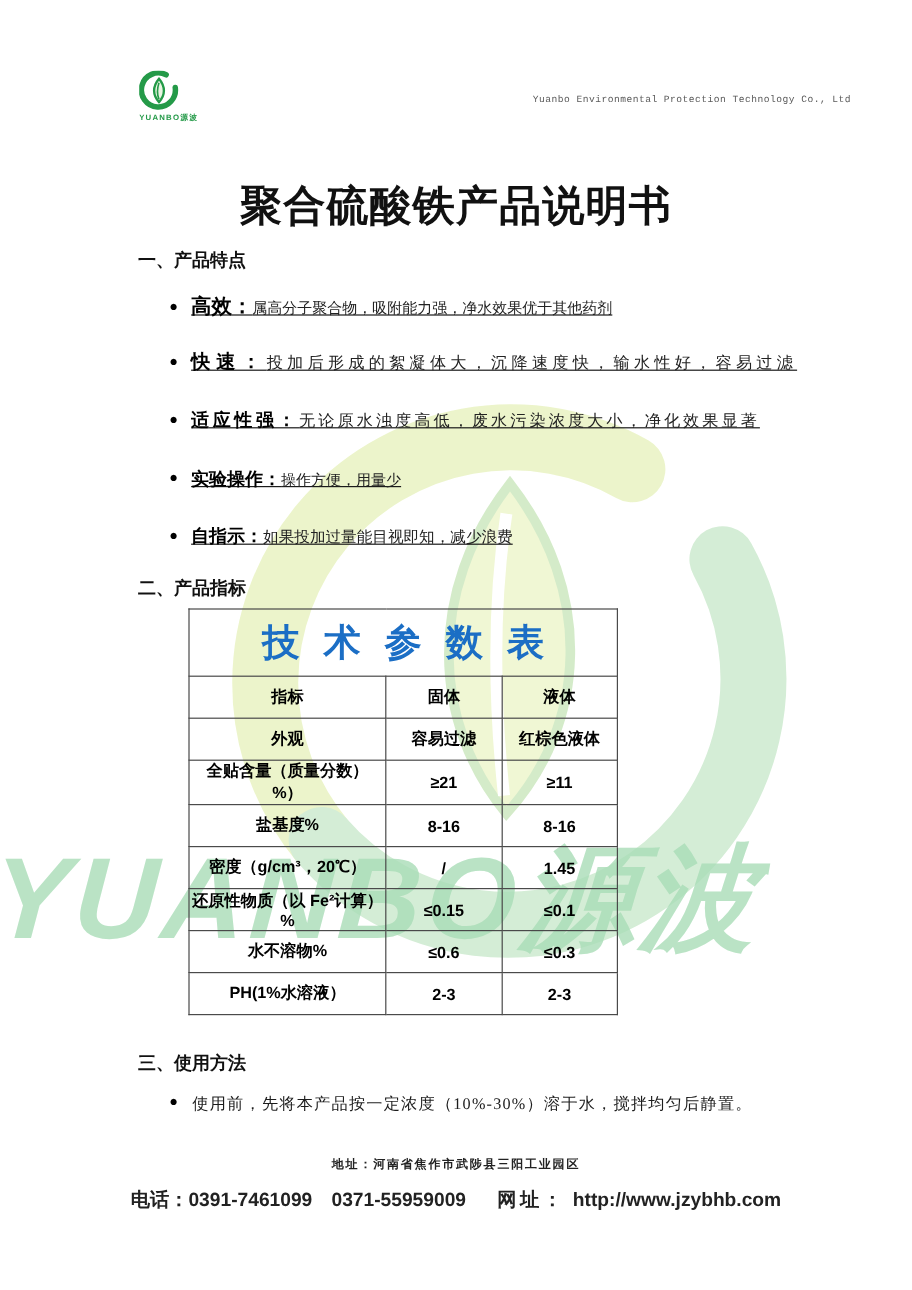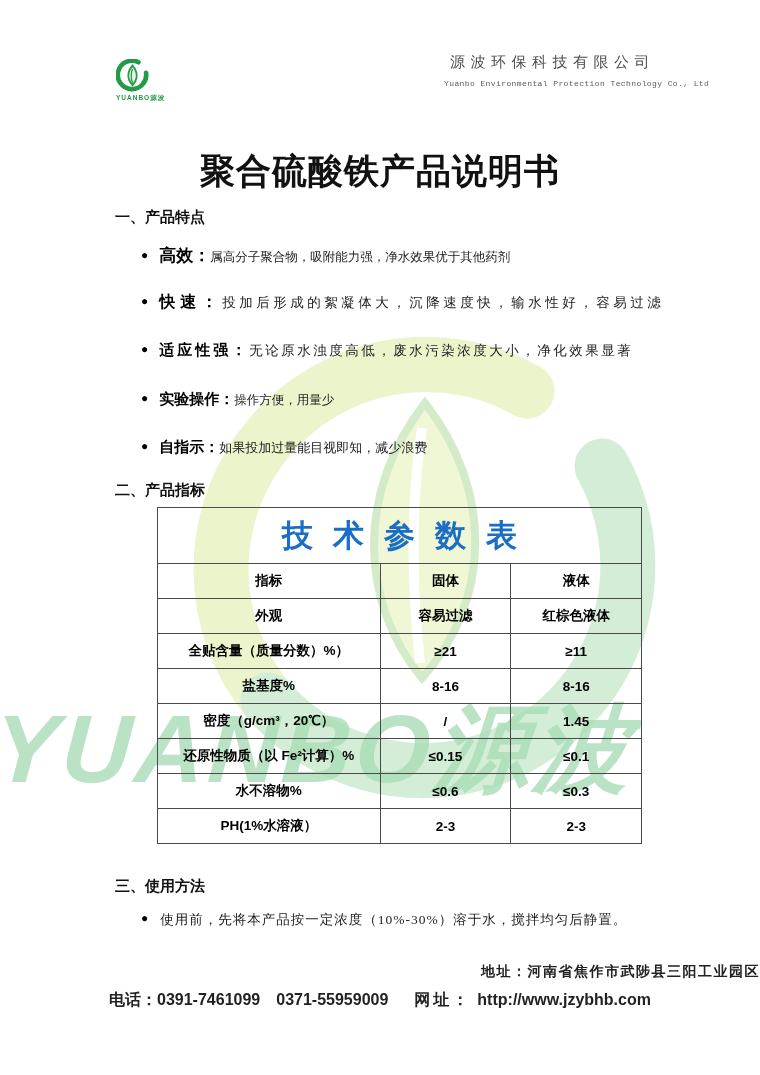--- a/index.html
+++ b/index.html
@@ -30,47 +30,47 @@
                 color:#4d4d4d; font-family:"Liberation Serif", serif; }
   .company-en { position:absolute; left:444px; top:79px; font-size:8px; letter-spacing:.4px;
                 color:#5a5a5a; font-family:"Liberation Mono", monospace; }
   
   .doc-title { position:absolute; left:0; right:0; top:148px; text-align:center;
                font-size:35px; font-weight:bold; letter-spacing:1px; color:#111; }
   
   .sec-h { position:absolute; left:115px; font-size:15px; font-weight:bold; color:#111; }
   .sec1 { top:208px; } .sec2 { top:481px; } .sec3 { top:877px; }
   
-  .b-row { position:absolute; left:141px; white-space:nowrap; }
+  .b-row { position:absolute; left:141px; white-space:nowrap;text-decoration:underline; }
   .dot { display:inline-block; font-size:12px; vertical-align:2px; margin-right:11px; color:#000; }
   .b-label { font-weight:bold; color:#000; }
   .b-text { font-family:"Liberation Serif", serif; color:#222; }
   .b1 { top:244px; } .b1 .b-label { font-size:17px; } .b1 .b-text { font-size:12.5px; }
   .b2 { top:292px; } .b2 .b-label { font-size:16px; letter-spacing:5px; }
                      .b2 .b-text { font-size:13.5px; letter-spacing:3.5px; }
   .b3 { top:341px; } .b3 .b-label { font-size:15px; letter-spacing:3px; }
                      .b3 .b-text { font-size:13.5px; letter-spacing:2.5px; }
   .b4 { top:390px; } .b4 .b-label { font-size:15px; } .b4 .b-text { font-size:12.5px; }
   .b5 { top:438px; } .b5 .b-label { font-size:15px; } .b5 .b-text { font-size:13px; }
   
-  .spec-table { position:absolute; left:157px; top:507px; width:485px;
+  .spec-table { position:absolute; left:157px; top:507px; width:358px;
                 border-collapse:collapse; background:transparent; }
   .spec-table td { border:1.5px solid #4a4a4a; text-align:center; vertical-align:middle;
                    font-size:13.5px; font-weight:bold; color:#000000; background:transparent;
                    height:35px; padding:0 2px; }
   .spec-table td.t-title { height:56px; font-family:"Liberation Serif", serif;
                    font-size:31px; font-weight:600; color:#1b6ec5; letter-spacing:20px;
                    text-indent:20px; }
   
   .u-row { position:absolute; left:141px; white-space:nowrap;
            font-family:"Liberation Serif", serif; font-size:13.5px; letter-spacing:1px; color:#1c1c1c; }
   .u1 { top:911px; } .u2 { top:943px; }
   
-  .addr { position:absolute; left:0; right:0; top:963px; text-align:right;
-          font-size:14px; font-weight:600; letter-spacing:1.5px; color:#222; }
+  .addr { position:absolute; left:0; right:0; top:963px; text-align:center;
+          font-size:10px; font-weight:600; letter-spacing:1.5px; color:#222; }
   .contact { position:absolute; left:0; right:0; top:990px; text-align:center;
              font-size:16px; font-weight:600; color:#222; }
   .contact .gap1 { margin-right:16px; }
   .contact .gap2 { margin-right:26px; }
   .contact .weblabel { letter-spacing:3px; margin-right:6px; }
 </style>
 </head>
 <body>
 
 <div class="page">
@@ -86,21 +86,20 @@
   </div>
 
   <div class="layer">
 
     <svg class="logo-icon" width="33" height="33" viewBox="0 0 100 100">
       <path d="M 68 10 A 43 43 0 1 0 91 42" fill="none" stroke="#249a48" stroke-width="14" stroke-linecap="round"></path>
       <path d="M 50 20 C 33 40 34 62 50 79 C 66 62 67 40 50 20 Z" fill="#e9f5e2" stroke="#249a48" stroke-width="6"></path>
       <path d="M 50 30 C 45 45 45 60 50 72" fill="none" stroke="#249a48" stroke-width="4"></path>
     </svg>
     <div class="logo-sub">YUANBO源波</div>
-    <div class="company-cn">源波环保科技有限公司</div>
     <div class="company-en">Yuanbo Environmental Protection Technology Co., Ltd</div>
 
     <div class="doc-title">聚合硫酸铁产品说明书</div>
 
     <div class="sec-h sec1">一、产品特点</div>
 
     <div class="b-row b1">
       <span class="dot">●</span><span class="b-label">高效：</span><span class="b-text">属高分子聚合物，吸附能力强，净水效果优于其他药剂</span>
     </div>
     <div class="b-row b2">

